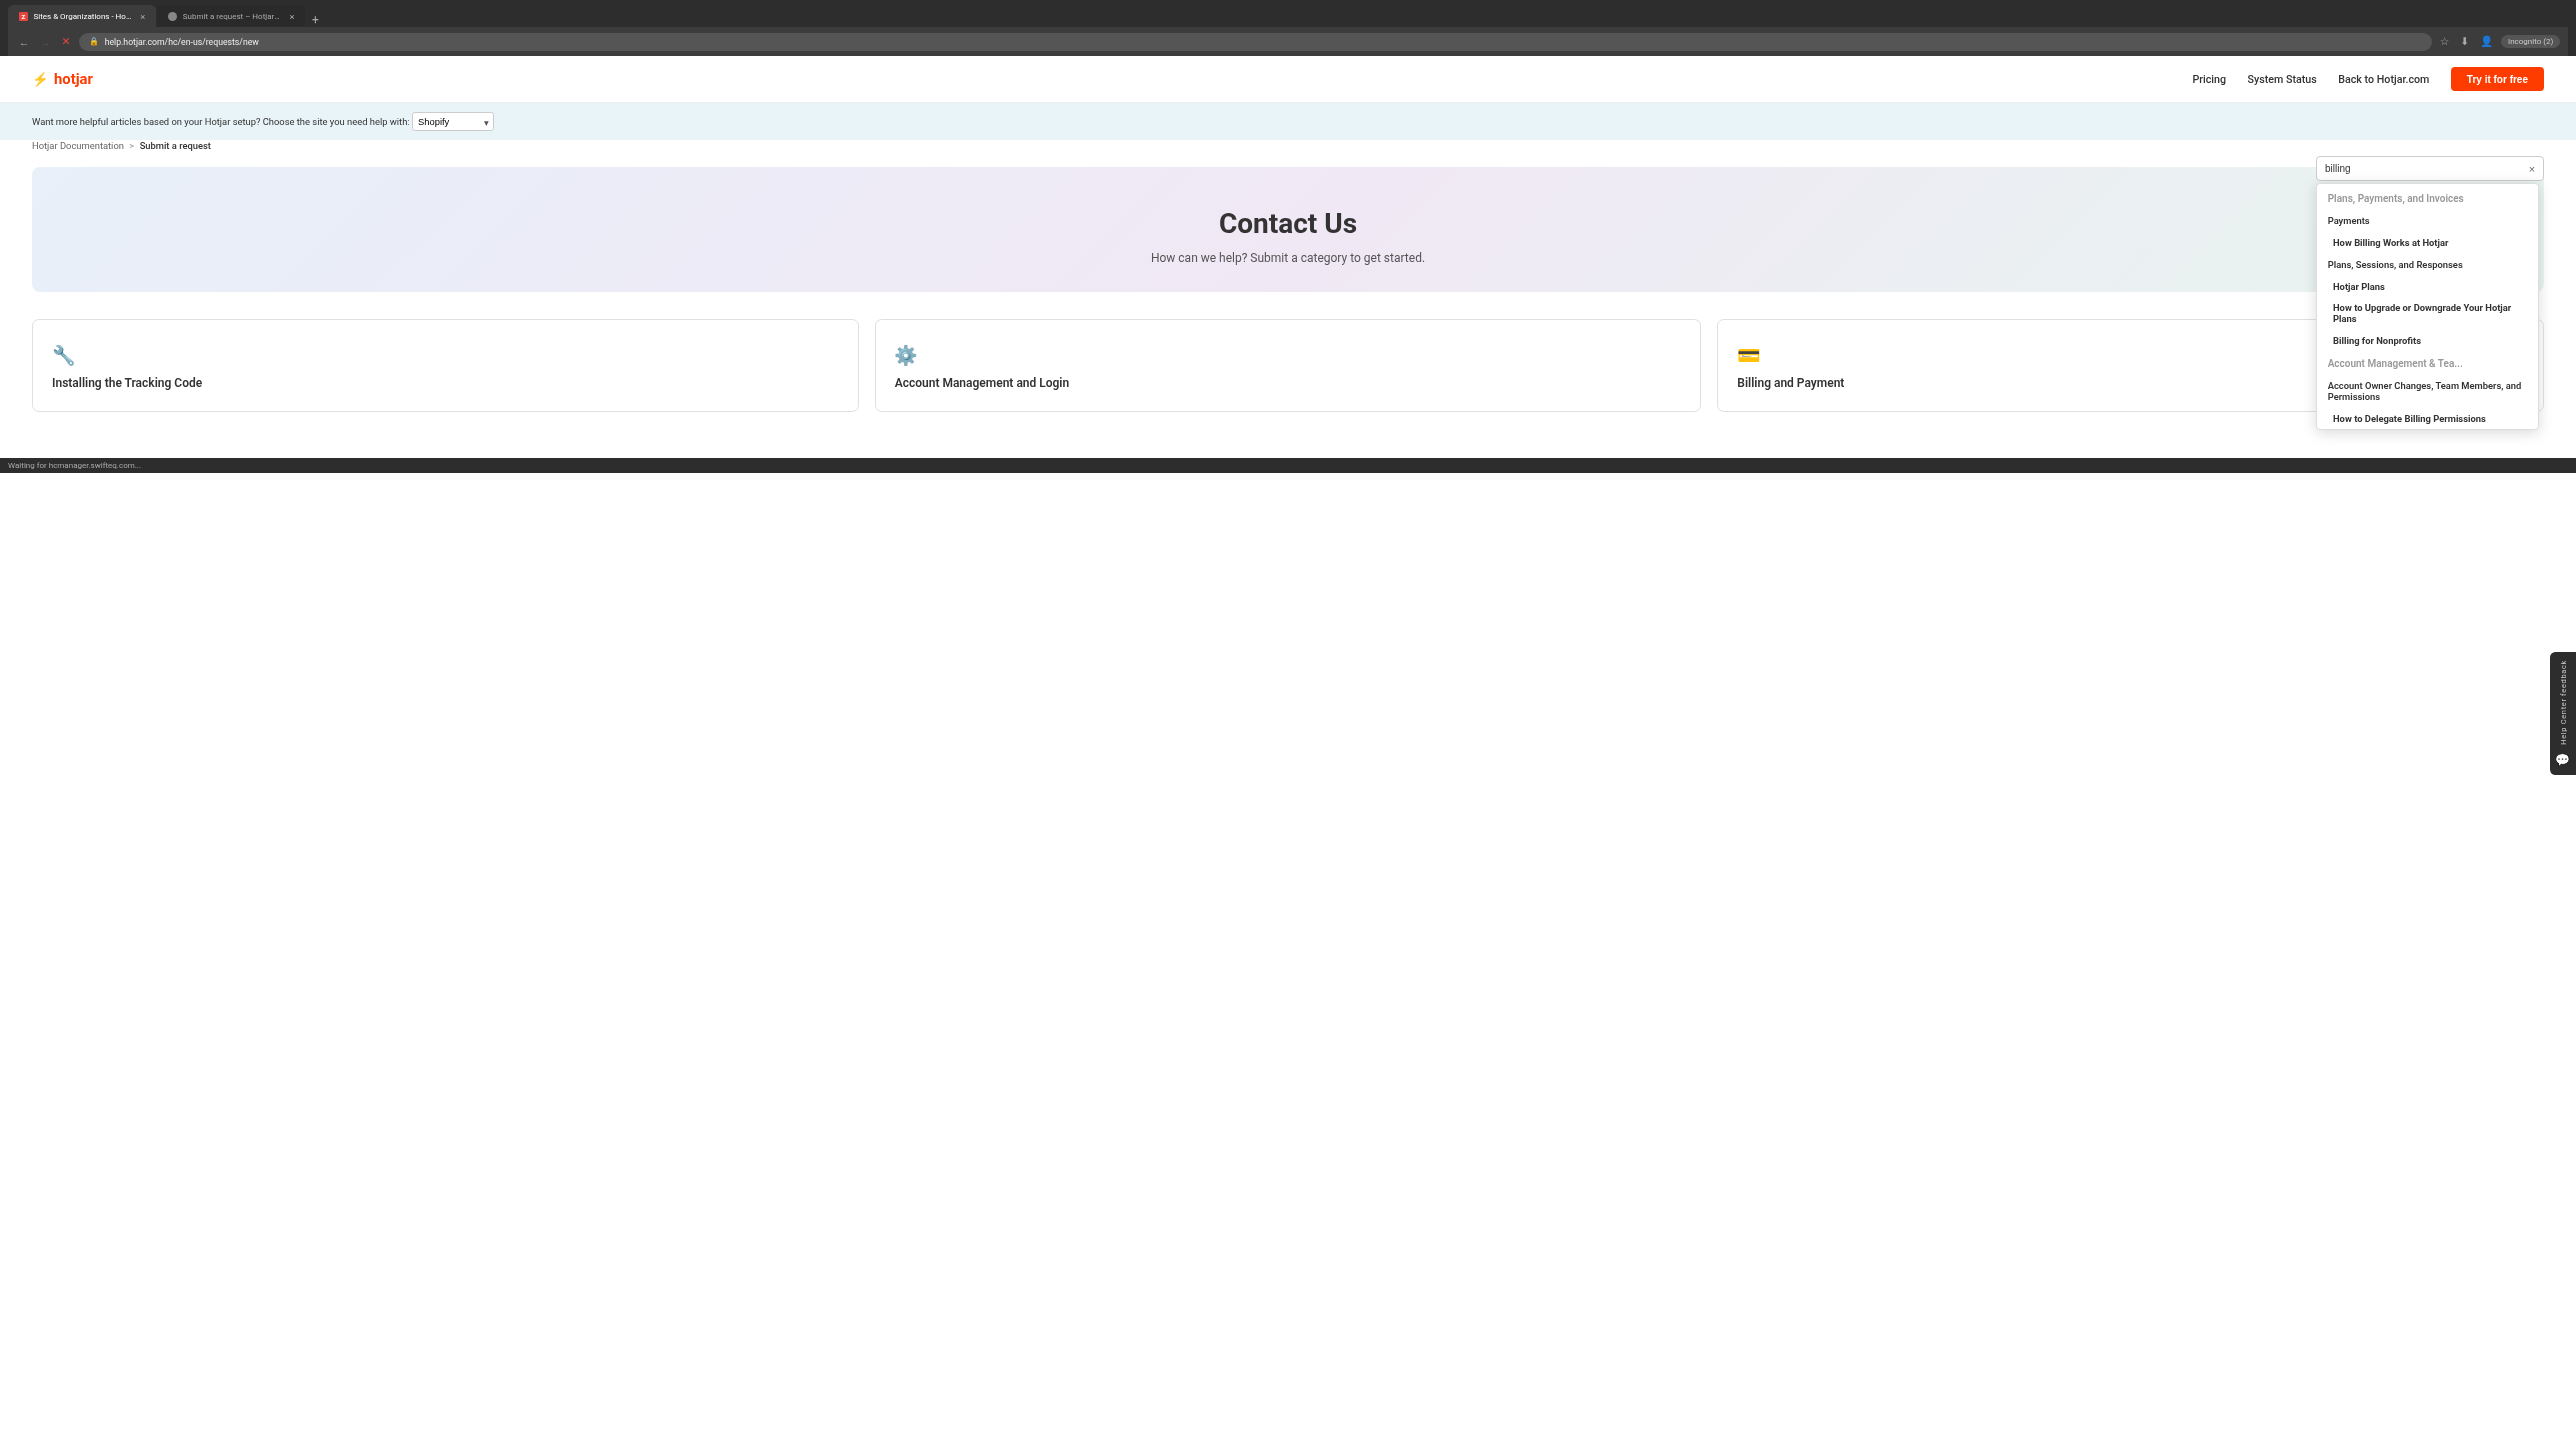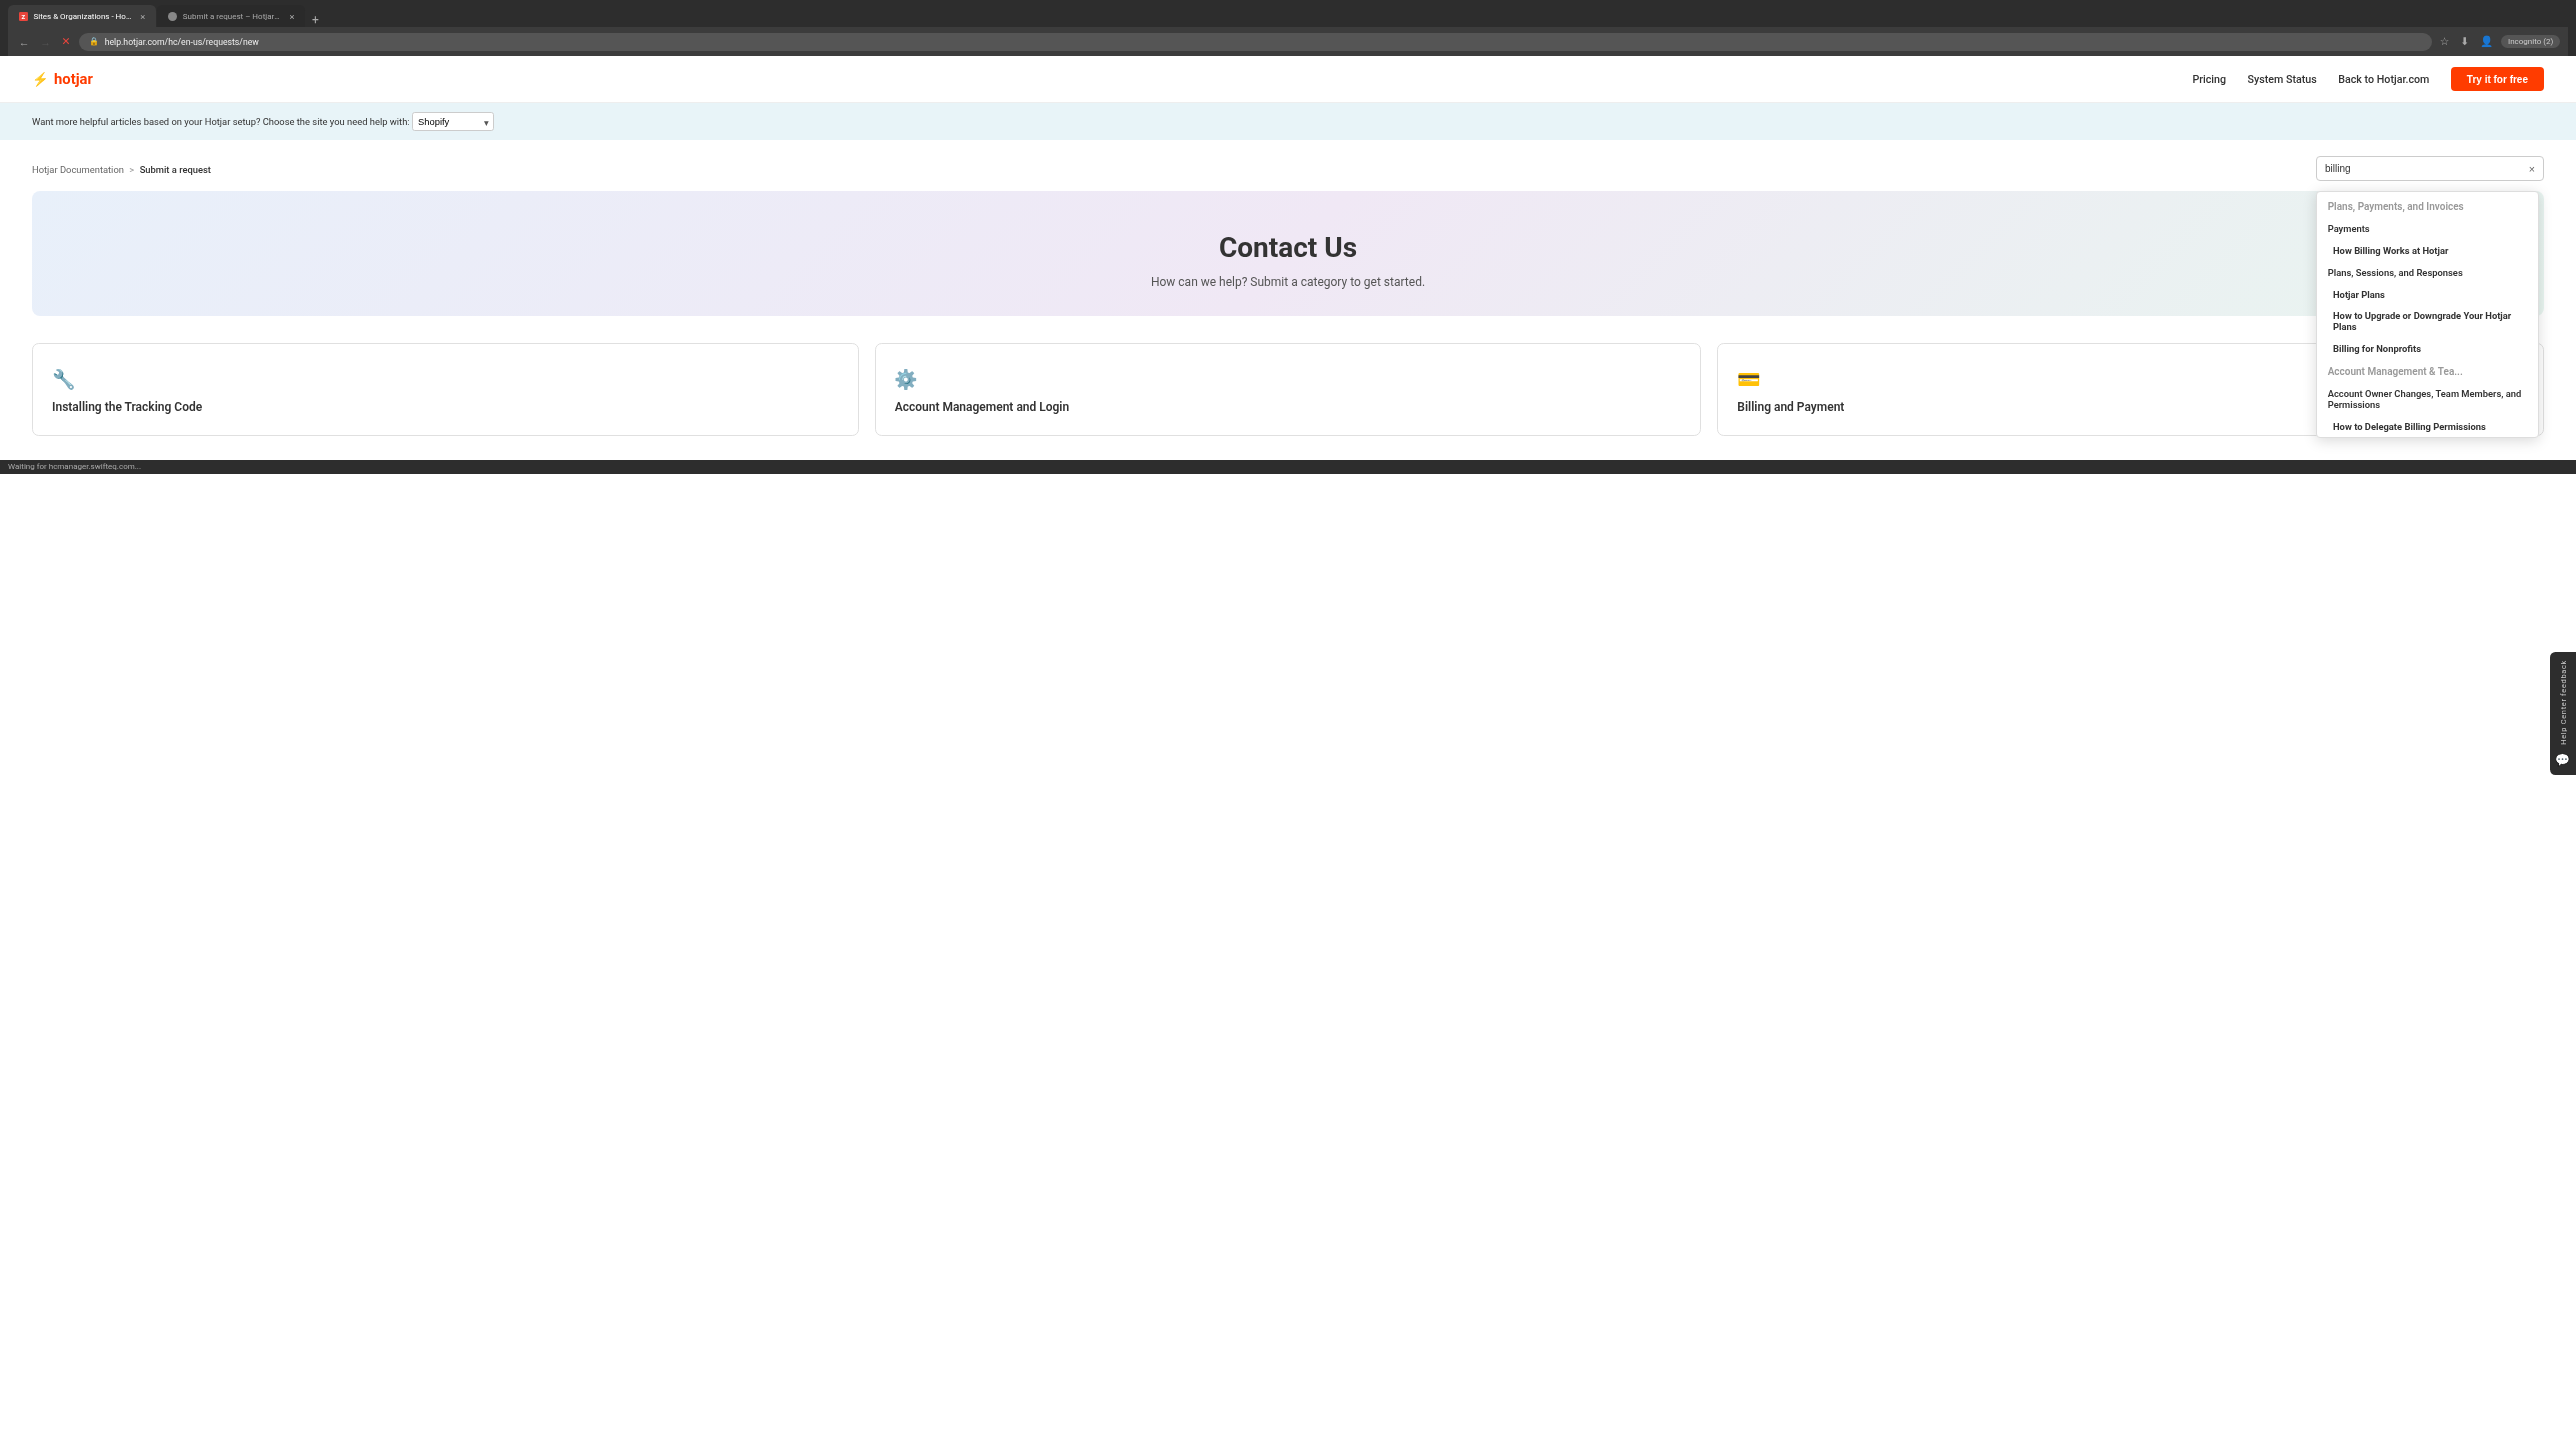--- a/index.html
+++ b/index.html
@@ -40,34 +40,34 @@
     .try-btn { background: #ff3c00; color: #fff; border: none; border-radius: 4px; padding: 6.7px 16px; font-size: 10px; font-weight: 600; cursor: pointer; }
 
     
     .site-banner { background: #e8f4f8; padding: 9.4px 32px; display: flex; align-items: center; gap: 2px; font-size: 9.4px; color: #333; }
     .banner-text { }
     .banner-select { border: 0.7px solid #ccc; border-radius: 2.7px; padding: 2.7px 19px 2.7px 5.4px; font-size: 9.4px; background: #fff; appearance: none; min-width: 81px; }
     .banner-select-wrap { position: relative; display: inline-block; }
     .banner-select-wrap::after { content: '▾'; position: absolute; right: 5.4px; top: 50%; transform: translateY(-50%); pointer-events: none; color: #555; }
 
     
-    .content-area { padding: 24px 32px; position: relative; }
+    .content-area { padding: 0 32px; position: relative; }
     .breadcrumb { display: flex; align-items: center; gap: 5.4px; font-size: 9.4px; color: #666; margin-bottom: 16px; }
     .breadcrumb-link { color: #666; text-decoration: none; }
     .breadcrumb-sep { color: #999; }
     .breadcrumb-current { color: #333; font-weight: 500; }
 
     
     .search-container { position: absolute; top: 16px; right: 32px; width: 228px; }
     .search-box { display: flex; border: 1.3px solid #ccc; border-radius: 4px; background: #fff; padding: 5.4px 8px; gap: 6px; }
     .search-input { flex: 1; border: none; outline: none; font-size: 10px; color: #333; }
     .search-clear { color: #666; cursor: pointer; font-size: 10.7px; background: none; border: none; }
 
     
-    .search-dropdown { position: absolute; top: 100%; left: 0; right: 5px; background: #fff; border: 0.7px solid #ddd; border-radius: 4px; box-shadow: 0 2.7px 13.4px rgba(0,0,0,0.15); z-index: 100; margin-top: 10px; }
+    .search-dropdown { position: absolute; top: 100%; left: 0; right: 5px; background: #fff; border: 0.7px solid #ddd; border-radius: 4px; box-shadow: 0 2.7px 13.4px rgba(0,0,0,0.15); z-index: 100; margin-top: 2px; }
     .dropdown-section-header { padding: 9.4px 10.7px 5.4px; font-size: 10px; font-weight: 600; color: #999; }
     .dropdown-section-header.sub { padding-top: 6.7px; }
     .dropdown-item { padding: 5.4px 16px; font-size: 9.4px; color: #333; cursor: pointer; text-decoration: none; display: block; font-weight: bold; }
     .dropdown-item.parent { padding: 5.4px 10.7px; font-weight: 600; font-size: 9.4px; color: #333; }
 
     
     .hero { background: linear-gradient(135deg, #e8f0fa 0%, #f0e8f5 50%, #e8f5f0 100%); border-radius: 8px; padding: 40px 32px 27px; text-align: center; margin-bottom: 27px; }
     .hero-title { font-size: 28px; font-weight: 700; color: #333; margin-bottom: 10.7px; }
     .hero-subtitle { font-size: 12px; color: #555; }
 

